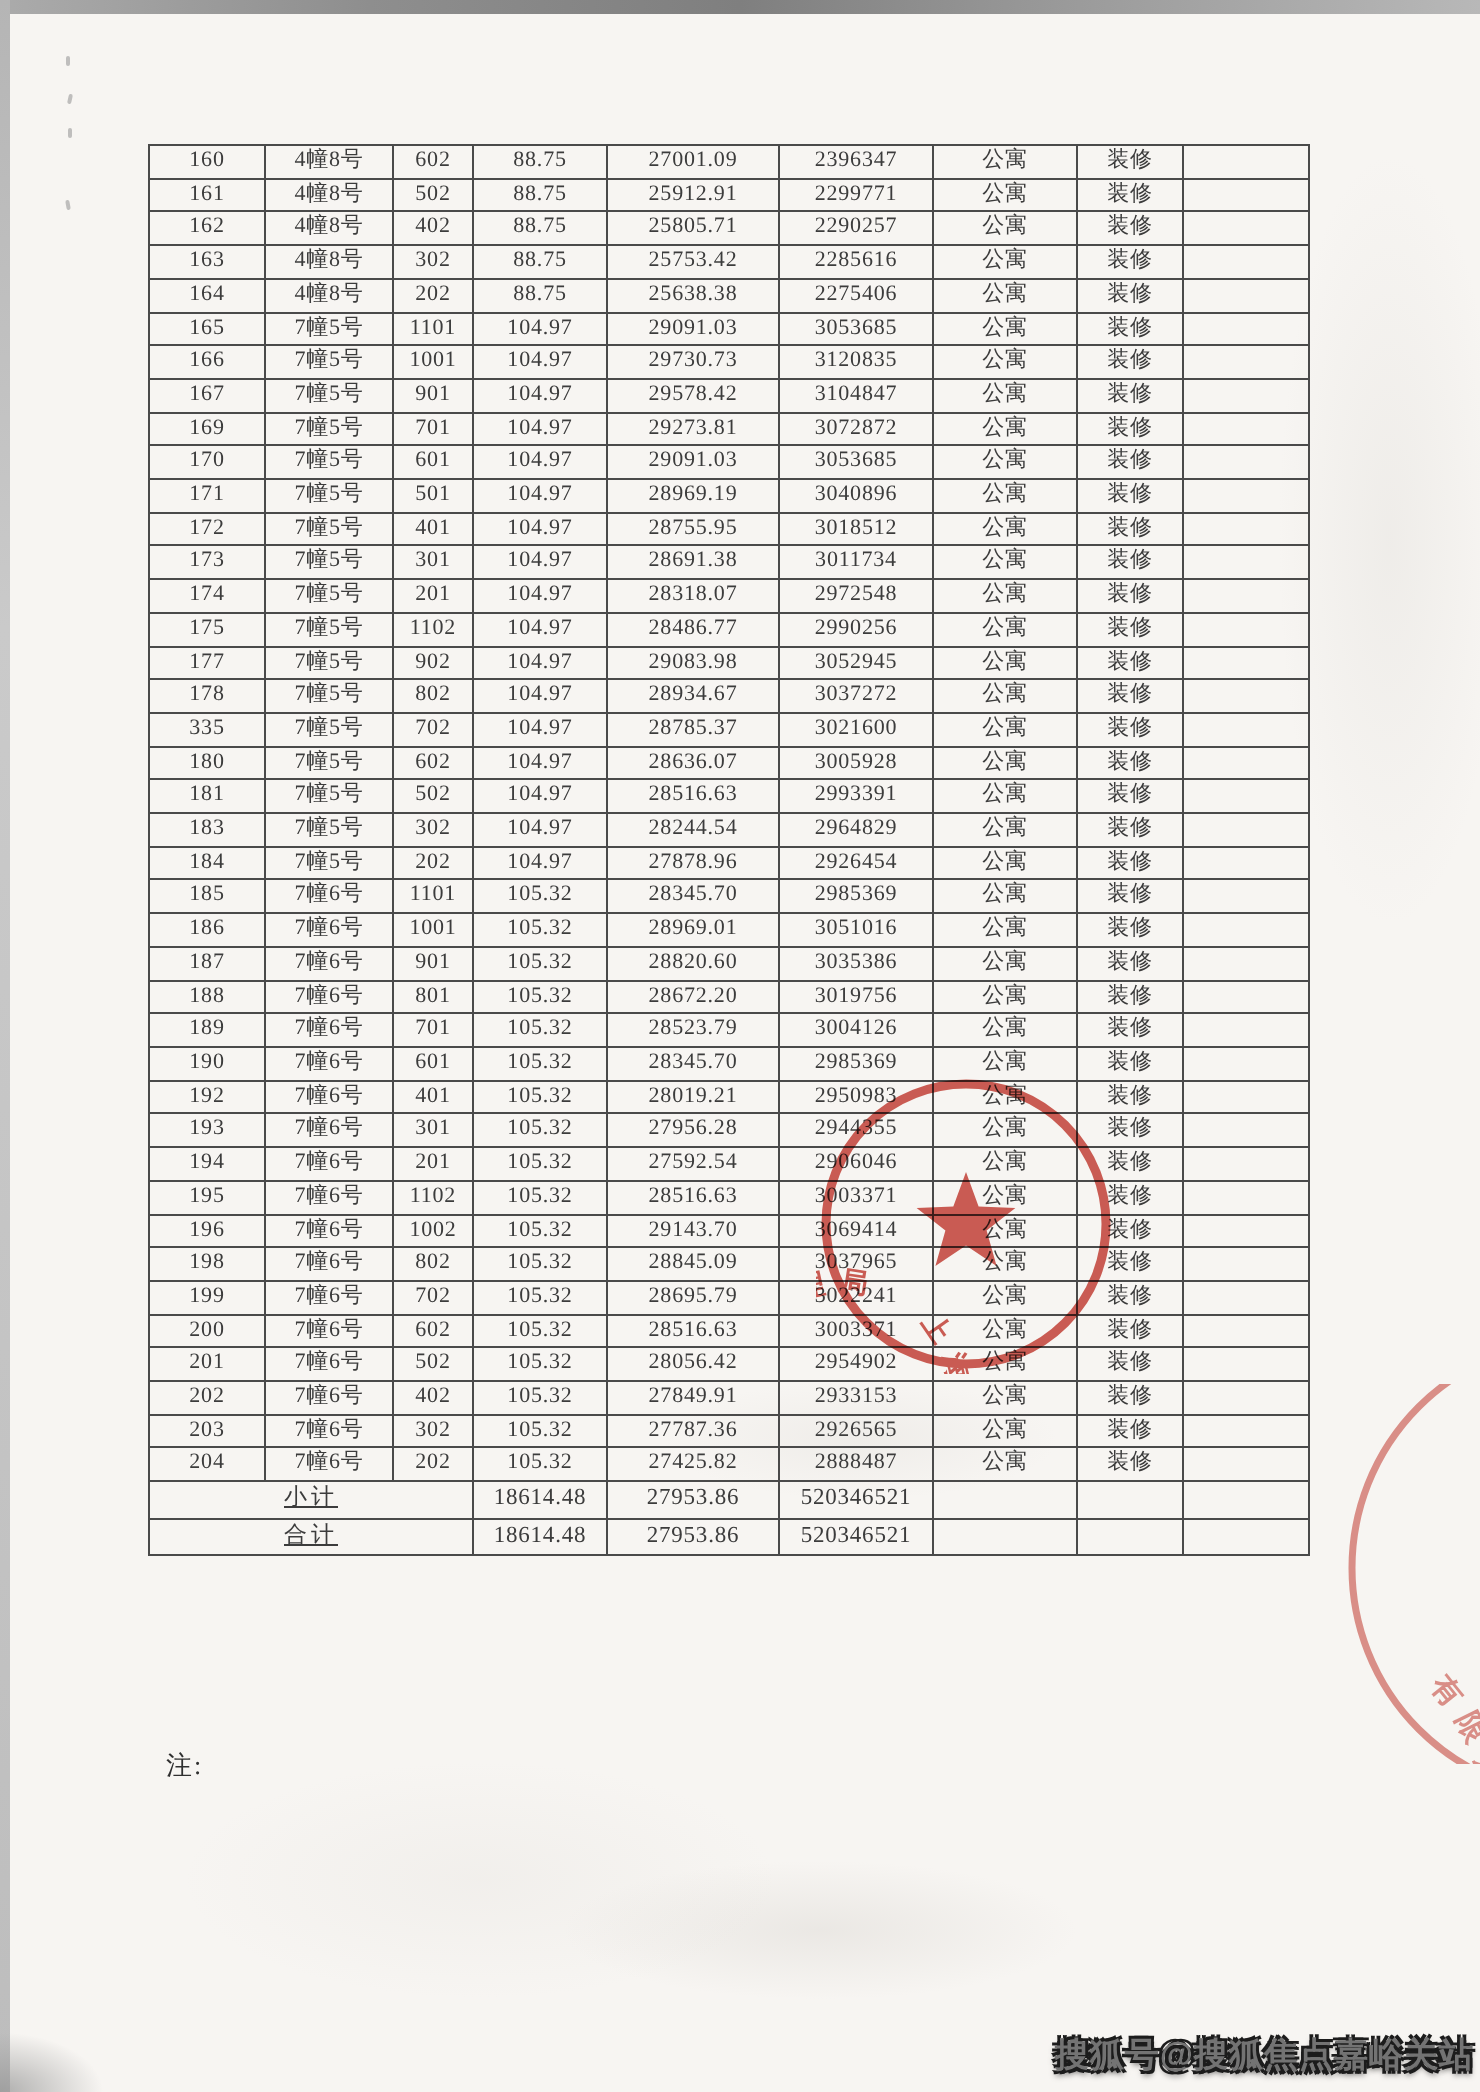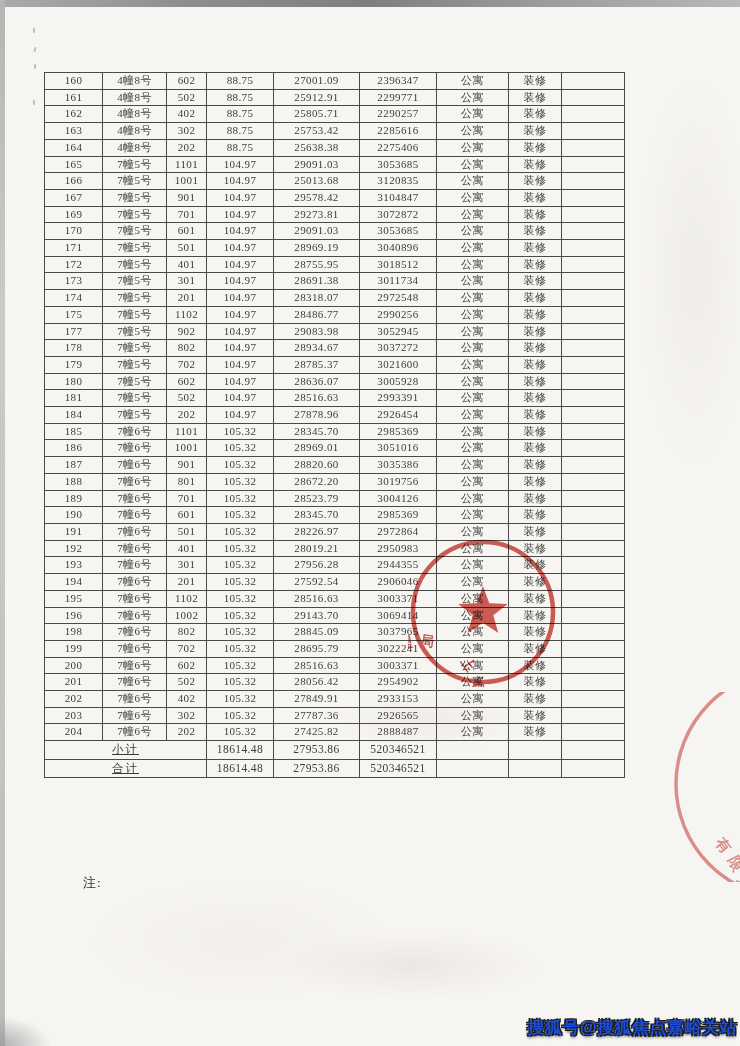--- a/index.html
+++ b/index.html
@@ -21,21 +21,21 @@
   .b2{left:640px;top:80px;width:110px;height:380px;
     background:radial-gradient(ellipse,rgba(195,192,186,.16),rgba(195,192,186,0) 72%);}
   .b3{left:330px;top:690px;width:200px;height:60px;
     background:radial-gradient(ellipse,rgba(190,185,178,.14),rgba(190,185,178,0) 70%);}
   .b4{left:90px;top:880px;width:300px;height:120px;
     background:radial-gradient(ellipse,rgba(200,196,190,.12),rgba(200,196,190,0) 70%);}
   .speck{position:absolute;width:2px;height:5px;background:#9a9a9a;opacity:.6;border-radius:1px;}
 
   
   table.price-table{
-    position:absolute;left:44px;top:72px;width:580px;
+    position:absolute;left:74px;top:72px;width:580px;
     border-collapse:collapse;table-layout:fixed;
     font-size:11px;color:#3c3c3c;
   }
   table.price-table td{
     border:1px solid #4a4a4a;
     height:15.7px;line-height:15.7px;
     text-align:center;padding:0;overflow:hidden;white-space:nowrap;
     letter-spacing:.4px;
   }
   table.price-table tr.summary-row td{height:17.5px;line-height:17.5px;font-size:11.5px;}
@@ -46,21 +46,21 @@
 
   
   .stamp{position:absolute;mix-blend-mode:multiply;}
   .stamp-main{left:408px;top:537px;width:150px;height:150px;opacity:.82;}
   .stamp-partial{left:638px;top:692px;width:102px;height:190px;opacity:.55;}
 
   
   .watermark{
     position:absolute;right:3px;bottom:7px;
     font-family:"Liberation Sans","DejaVu Sans",sans-serif;
-    font-weight:bold;font-size:17px;letter-spacing:.5px;color:#1d4ed8;
+    font-weight:bold;font-size:17px;letter-spacing:.5px;color:#737373;
     text-shadow:-1.4px -1.4px 0 #1c1c1c,1.4px -1.4px 0 #1c1c1c,
                 -1.4px 1.4px 0 #1c1c1c,1.4px 1.4px 0 #1c1c1c,
                 0 2px 3px rgba(0,0,0,.7);
   }
 </style>
 </head>
 <body>
 
 <div>
 
@@ -153,21 +153,21 @@
           <td>3053685</td>
           <td>公寓</td>
           <td>装修</td>
           <td></td>
         </tr>
         <tr>
           <td>166</td>
           <td>7幢5号</td>
           <td>1001</td>
           <td>104.97</td>
-          <td>25013.68</td>
+          <td>29730.73</td>
           <td>3120835</td>
           <td>公寓</td>
           <td>装修</td>
           <td></td>
         </tr>
         <tr>
           <td>167</td>
           <td>7幢5号</td>
           <td>901</td>
           <td>104.97</td>
@@ -270,21 +270,21 @@
           <td>7幢5号</td>
           <td>802</td>
           <td>104.97</td>
           <td>28934.67</td>
           <td>3037272</td>
           <td>公寓</td>
           <td>装修</td>
           <td></td>
         </tr>
         <tr>
-          <td>179</td>
+          <td>335</td>
           <td>7幢5号</td>
           <td>702</td>
           <td>104.97</td>
           <td>28785.37</td>
           <td>3021600</td>
           <td>公寓</td>
           <td>装修</td>
           <td></td>
         </tr>
         <tr>
@@ -303,20 +303,31 @@
           <td>7幢5号</td>
           <td>502</td>
           <td>104.97</td>
           <td>28516.63</td>
           <td>2993391</td>
           <td>公寓</td>
           <td>装修</td>
           <td></td>
         </tr>
         <tr>
+          <td>183</td>
+          <td>7幢5号</td>
+          <td>302</td>
+          <td>104.97</td>
+          <td>28244.54</td>
+          <td>2964829</td>
+          <td>公寓</td>
+          <td>装修</td>
+          <td></td>
+        </tr>
+        <tr>
           <td>184</td>
           <td>7幢5号</td>
           <td>202</td>
           <td>104.97</td>
           <td>27878.96</td>
           <td>2926454</td>
           <td>公寓</td>
           <td>装修</td>
           <td></td>
         </tr>
@@ -375,31 +386,20 @@
           <td>装修</td>
           <td></td>
         </tr>
         <tr>
           <td>190</td>
           <td>7幢6号</td>
           <td>601</td>
           <td>105.32</td>
           <td>28345.70</td>
           <td>2985369</td>
-          <td>公寓</td>
-          <td>装修</td>
-          <td></td>
-        </tr>
-        <tr>
-          <td>191</td>
-          <td>7幢6号</td>
-          <td>501</td>
-          <td>105.32</td>
-          <td>28226.97</td>
-          <td>2972864</td>
           <td>公寓</td>
           <td>装修</td>
           <td></td>
         </tr>
         <tr>
           <td>192</td>
           <td>7幢6号</td>
           <td>401</td>
           <td>105.32</td>
           <td>28019.21</td>

